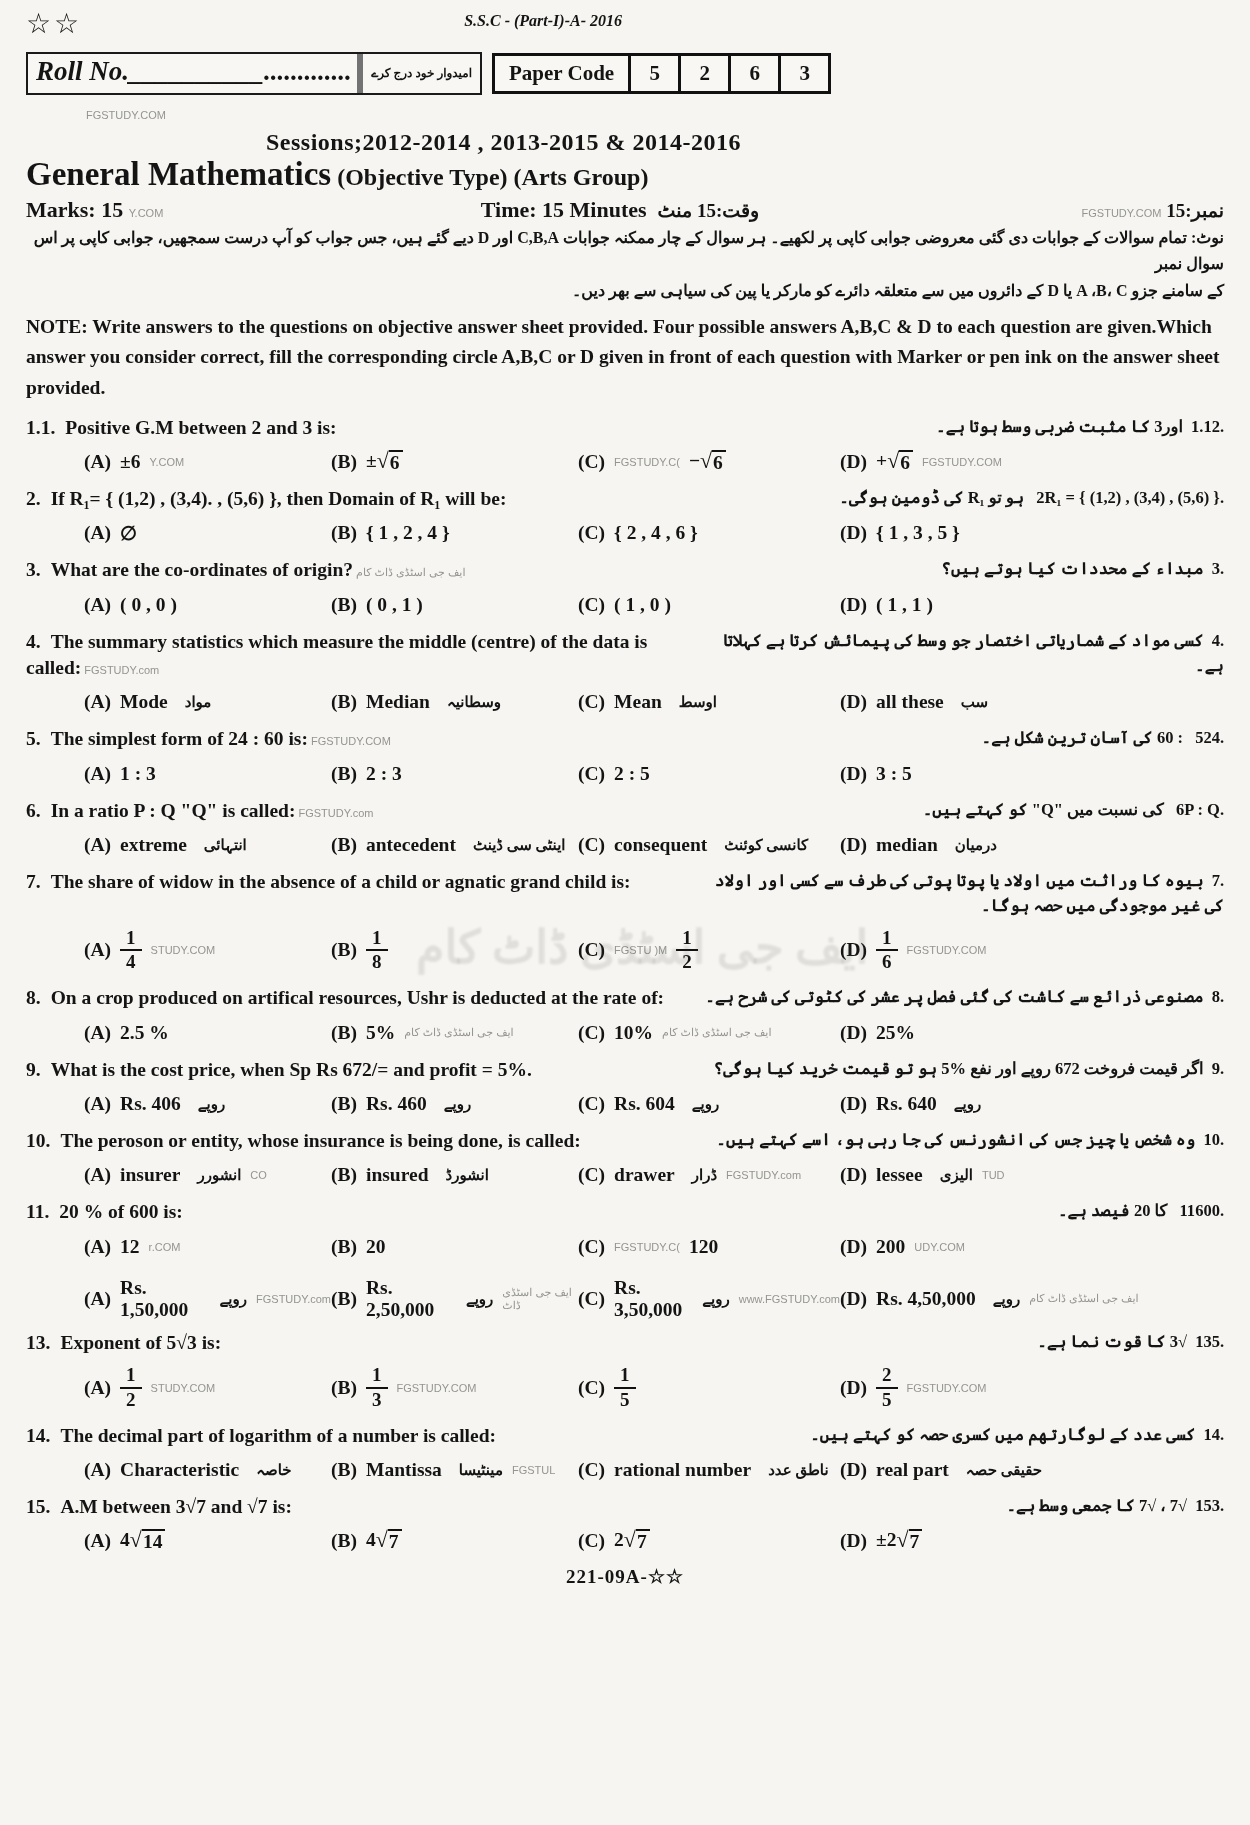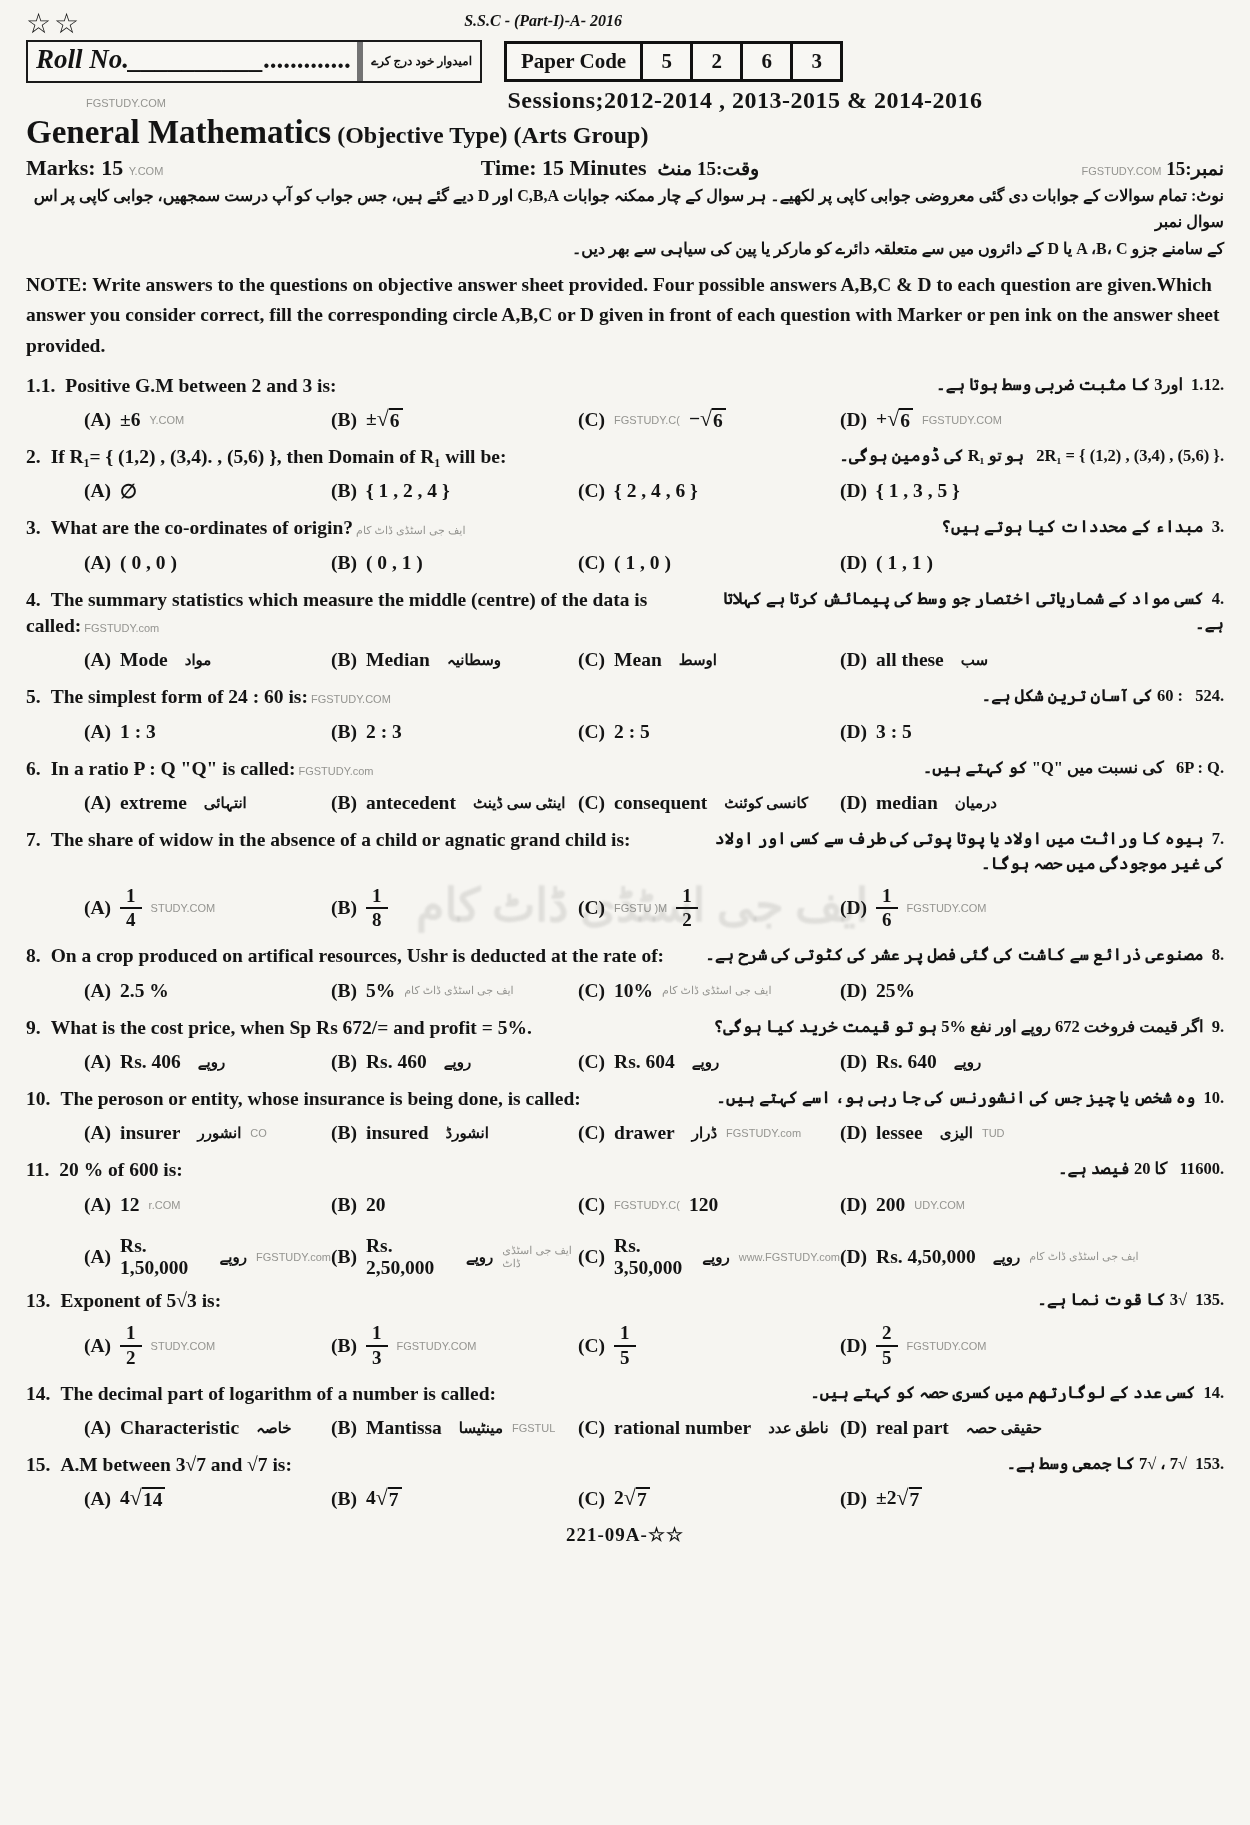--- a/index.html
+++ b/index.html
@@ -7,33 +7,33 @@
     width:1250px; min-height:1825px; margin:0 auto; background:#f6f5f1;
     font-family:"Liberation Serif", serif; color:#141414;
     box-sizing:border-box; padding:10px 26px 10px; position:relative;
   }
   
   .row-top { display:flex; justify-content:space-between; align-items:flex-start; }
   .stars { font-size:28px; letter-spacing:3px; line-height:1; }
   .ssc { font-style:italic; font-weight:700; font-size:16px; margin-top:2px; transform:translateX(-40px); }
   .top-spacer { width:140px; }
 
-  .row-head { display:flex; align-items:center; margin-top:2px; gap:22px; }
+  .row-head { display:flex; align-items:center; margin-top:14px; gap:10px; }
   .roll-box { border:2px solid #1a1a1a; display:flex; width:452px; background:#f8f7f3; }
   .roll-main { font-size:27px; font-weight:700; font-style:italic; padding:2px 8px 6px; flex:1; white-space:nowrap; overflow:hidden; }
   .roll-ur { border-left:6px solid #737373; font-size:12px; font-weight:700; padding:4px 8px; display:flex; align-items:center; direction:rtl; }
   .group { flex:1; text-align:center; font-size:24px; font-weight:700; }
   .paper-code { display:flex; border:3px solid #111; font-weight:700; background:#f8f7f3; }
   .pc-label { padding:5px 14px; font-size:21px; display:flex; align-items:center; }
   .pc-digit { width:47px; border-left:3px solid #111; display:flex; align-items:center; justify-content:center; font-size:21px; }
 
   .row-sessions { display:flex; margin-top:4px; align-items:flex-start; }
   .wm { color:#949490; font-size:11px; font-weight:400; font-family:"Liberation Sans", sans-serif; }
   .sess-left { width:180px; padding-left:60px; padding-top:6px; }
-  .sessions { flex:1; text-align:center; font-size:24px; font-weight:700; letter-spacing:0.5px; }
+  .sessions { flex:1; font-size:24px; font-weight:700; letter-spacing:0.5px;margin-top:30px; }
   .sess-right { width:270px; text-align:right; }
   .title-ur { font-size:29px; font-weight:700; direction:rtl; line-height:1.15; }
 
   .row-title { margin-top:0px;font-family:Liberation Serif, serif; }
   .title-main { font-size:33px; font-weight:700; }
   .title-rest { font-size:24px; font-weight:700; }
 
   .row-marks { display:flex; align-items:baseline; margin-top:4px; }
   .marks { font-size:22px; font-weight:700; width:260px; }
   .time-c { flex:1; text-align:center; font-size:22px; font-weight:700; }

